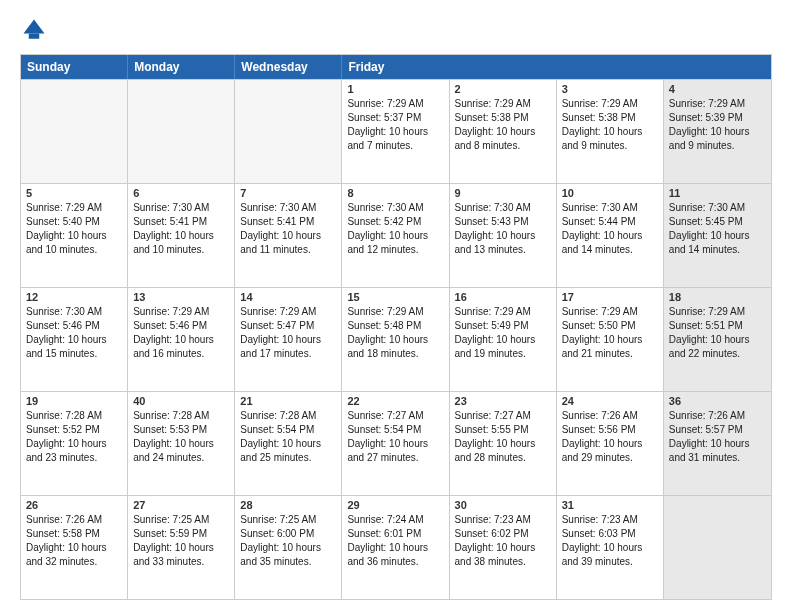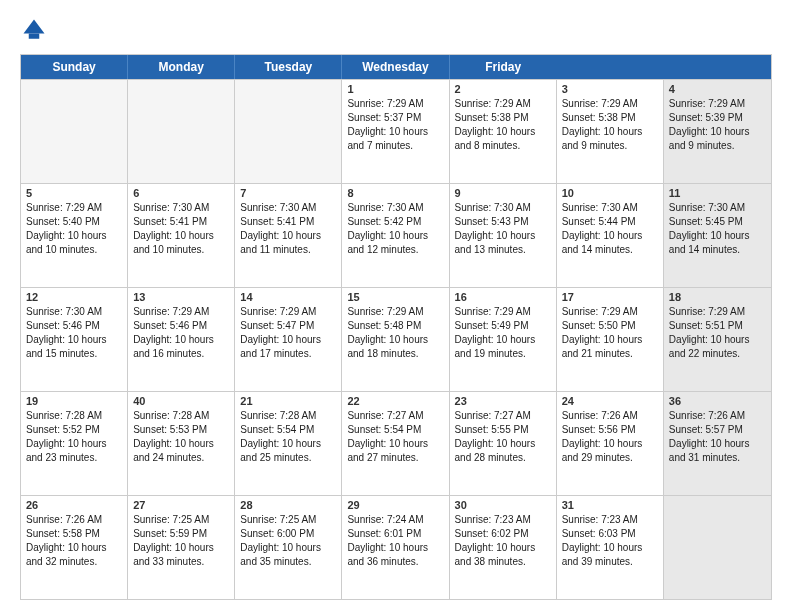--- a/index.html
+++ b/index.html
@@ -68,21 +68,21 @@
     .cal-header-row {
       display: grid;
       grid-template-columns: repeat(7, 1fr);
       background: #2565ae;
     }
     .cal-header-cell {
       color: #fff;
       font-size: 12px;
       font-weight: bold;
       padding: 5px 6px;
-      text-align: center;
+      text-align: left;
       border-right: 1px solid #4a84c4;
     }
     .cal-header-cell:last-child { border-right: none; }
     .cal-body {
       flex: 1;
       display: flex;
       flex-direction: column;
     }
     .cal-row {
       display: grid;
@@ -131,21 +131,20 @@
     <div class="title-block">
       <div class="month-title"></div>
       <div class="location"></div>
     </div>
   </div>
 
   <div class="calendar">
     <div class="cal-header-row">
     <div class="cal-header-cell">Sunday</div>
         <div class="cal-header-cell">Monday</div>
-        <div class="cal-header-cell">Tuesday</div>
         <div class="cal-header-cell">Wednesday</div>
         <div class="cal-header-cell">Friday</div>
       </div>
     <div class="cal-body">
     <div class="cal-row">
           <div class="cal-cell empty"></div>
           <div class="cal-cell empty"></div>
           <div class="cal-cell empty"></div>
           <div class="cal-cell">
             <span class="day-num">1</span>

